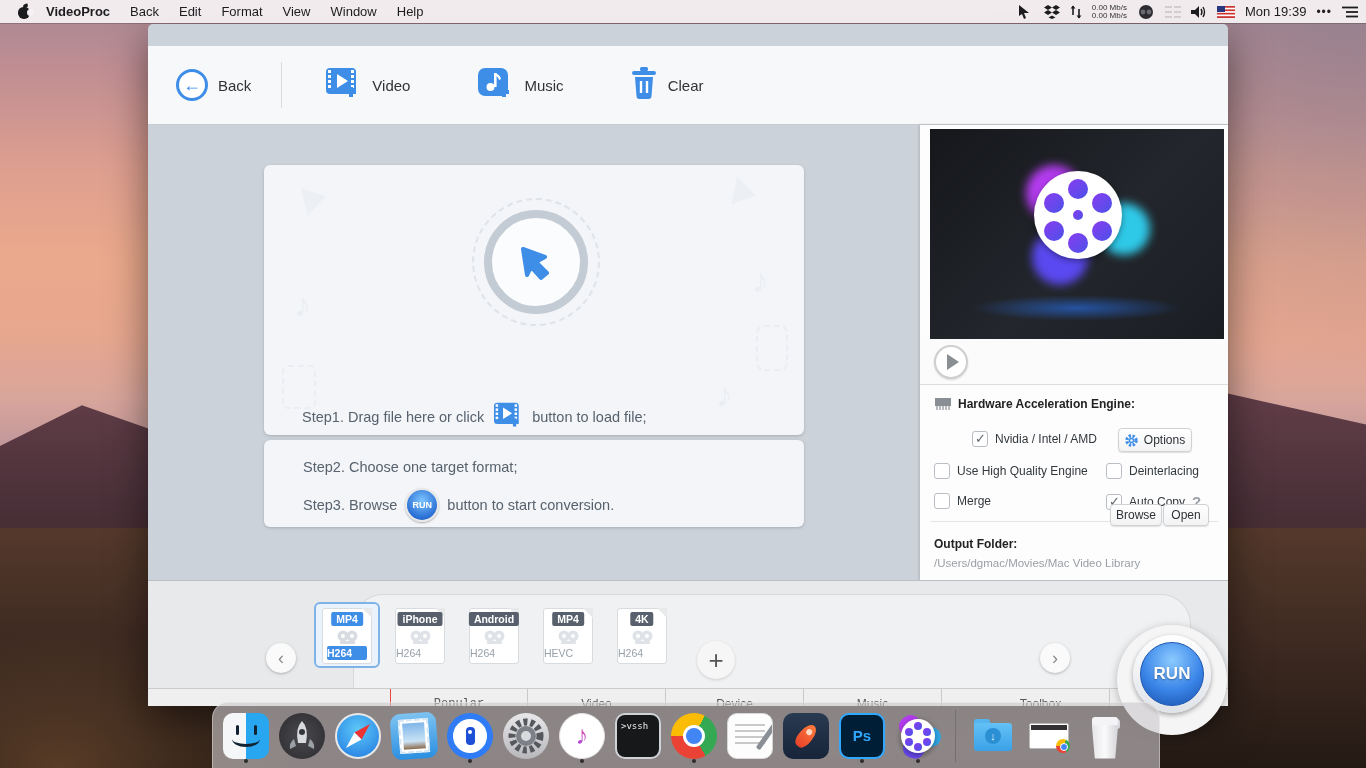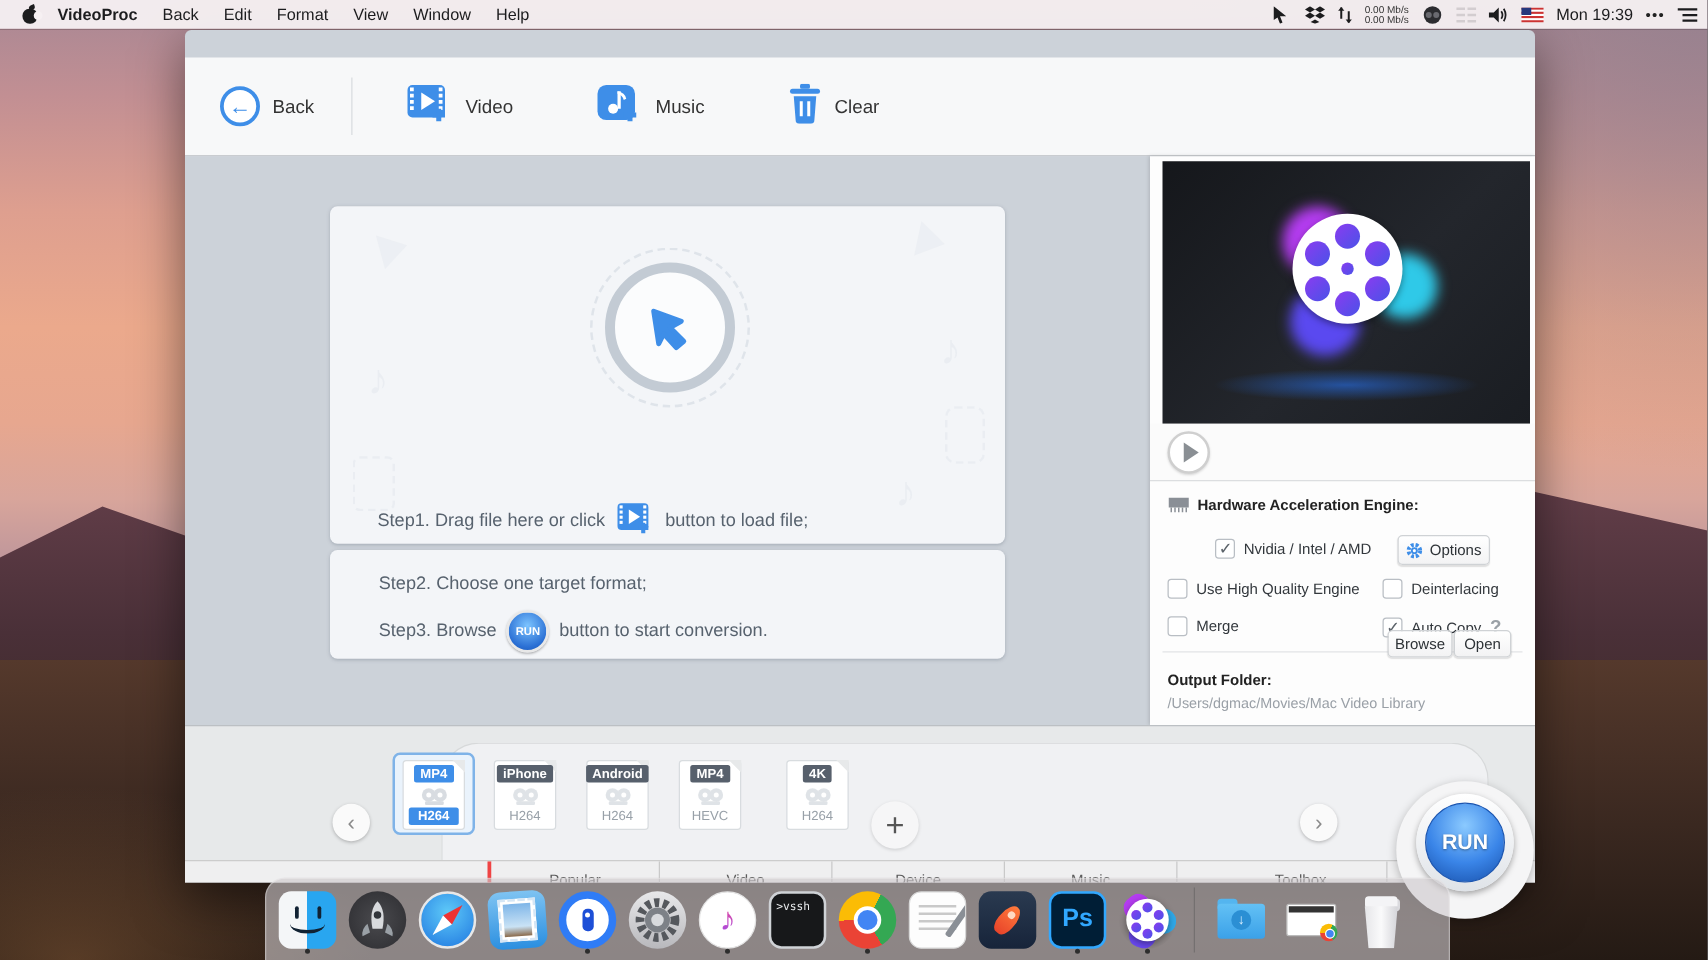--- a/index.html
+++ b/index.html
@@ -117,42 +117,42 @@
   #nav-left { left:118px; top:62px; }
   #nav-right { left:892px; top:62px; }
   #plus-btn { left:549px; top:60px; width:38px; height:38px; border-radius:50%; background:#f6f6f7;
     box-shadow:0 1px 3px rgba(0,0,0,.15); display:flex; align-items:center; justify-content:center;
     color:#555; font-size:26px; font-weight:300; }
 
   .chip { width:50px; height:56px; background:#fff; border:1px solid #d8dcdf; border-radius:3px; position:absolute; top:27px; }
   .chip .fold { position:absolute; right:-1px; top:-1px; width:0; height:0; border-top:10px solid #e7e9ea; border-left:10px solid transparent; }
   .chip .badge { position:absolute; left:50%; transform:translateX(-50%); top:3px; padding:1px 5px; border-radius:2px;
     background:#57606c; color:#fff; font-size:10.5px; font-weight:bold; white-space:nowrap; }
-  .chip .codec { position:absolute; left:0; right:0; bottom:4px; text-align:center; font-size:10.5px; color:#98a0a8; }
+  .chip .codec { position:absolute; left:0; right:0; bottom:4px; font-size:10.5px; color:#98a0a8; }
   .chip .reel { position:absolute; left:50%; top:54%; transform:translate(-50%,-50%); opacity:.55; }
   #chip-sel-box { left:166px; top:21px; width:66px; height:66px; border:2px solid #7fb3e8; border-radius:6px; background:#eaf3fc; }
   #chip0 { left:174px; }
   #chip0 .badge { background:#3e8ee8; }
   #chip0 .codec { background:#3e8ee8; color:#fff; left:4px; right:4px; bottom:3px; border-radius:2px; font-weight:bold; padding:1px 0; }
-  #chip1 { left:247px; } #chip2 { left:321px; } #chip3 { left:395px; } #chip4 { left:469px;margin-left:12px; }
+  #chip1 { left:247px; } #chip2 { left:321px; } #chip3 { left:395px; } #chip4 { left:469px; }
 
   #run-platform { left:969px; top:601px; width:110px; height:110px; border-radius:50%; background:#f5f5f6; box-shadow:0 2px 8px rgba(0,0,0,.25); }
   #run-btn { left:985px; top:611px; width:78px; height:78px; border-radius:50%;
     background:linear-gradient(180deg,#ffffff,#dfe3e8); box-shadow:0 2px 5px rgba(0,0,0,.35);
     display:flex; align-items:center; justify-content:center; }
   #run-inner { width:64px; height:64px; border-radius:50%;
     background:radial-gradient(circle at 50% 28%,#8bcaff,#3a85e8 55%,#1b55b0 95%);
     display:flex; align-items:center; justify-content:center; color:#fff; font-weight:bold; font-size:17px;
     text-shadow:0 1px 2px rgba(0,0,0,.4); border:1px solid #1b55b0; }
 
   
   #tabbar { left:0; top:664px; width:1080px; height:18px; background:#efeff0; border-top:1px solid #cccccc; overflow:hidden; }
   .tab { position:absolute; top:0; height:18px; width:138px; border-right:1px solid #c9c9c9; text-align:center;
     font-size:12px; color:#5a5a5a; padding-top:8px; }
-  .tab:first-child { border-left:3px solid #ef4444; }
+  .tab:first-child { border-left:1px solid #ef4444;font-family:Liberation Mono, monospace; }
 
   
   #dock { left:212px; top:702px; width:948px; height:66px; background:rgba(205,200,204,.62);
     border-radius:16px 16px 0 0; border:1px solid rgba(255,255,255,.35); border-bottom:none;
     display:flex; align-items:center; padding:0 8px; gap:6px; z-index:60; }
   .dock-item { width:50px; height:54px; position:relative; display:flex; align-items:center; justify-content:center; }
   .dock-dot { position:absolute; bottom:0px; left:50%; transform:translateX(-50%); width:4px; height:4px; border-radius:50%; background:#2d2d2d; }
   .dock-sep { width:1px; height:52px; background:rgba(80,80,80,.4); margin:0 6px; }
   .dsq { width:46px; height:46px; border-radius:10px; position:relative; overflow:hidden; }
   .dcr { width:46px; height:46px; border-radius:50%; position:relative; overflow:hidden; }
@@ -181,21 +181,21 @@
   .i-chrome { background:conic-gradient(from 150deg, #ea4335 0 33%, #fbbc05 0 66%, #34a853 0 100%); display:flex; align-items:center; justify-content:center; }
   .i-chrome .wring { width:22px; height:22px; border-radius:50%; background:#fff; display:flex; align-items:center; justify-content:center; }
   .i-chrome .bcore { width:16px; height:16px; border-radius:50%; background:#4285f4; }
   .i-textedit { background:#fdfdfd; border:1px solid #d8d8d8; padding:6px 5px; }
   .i-textedit .ln { height:2px; background:#c9c9c9; margin:4px 2px; }
   .i-textedit .pen { position:absolute; right:2px; top:4px; width:5px; height:34px; background:#8a8f96; transform:rotate(35deg); border-radius:2px; }
   .i-rocket { background:linear-gradient(180deg,#2a3a50,#17243a); display:flex; align-items:center; justify-content:center; }
   .i-rocket .body { width:14px; height:26px; background:linear-gradient(180deg,#ff7a3c,#e8442a); border-radius:50% 50% 40% 40%; transform:rotate(40deg); position:relative; }
   .i-rocket .body::after { content:""; position:absolute; left:4px; top:5px; width:6px; height:6px; border-radius:50%; background:#ffd9c2; }
   .i-ps { background:#001e36; border:2px solid #31a8ff; display:flex; align-items:center; justify-content:center; }
-  .i-ps .t { color:#31a8ff; font-weight:bold; font-size:20px; }
+  .i-ps .t { color:#31a8ff; font-weight:bold; font-size:15px; }
   .i-vp { background:transparent; display:flex; align-items:center; justify-content:center; }
   .i-dl { background:transparent; }
   .i-dl .tabf { position:absolute; left:4px; top:6px; width:16px; height:8px; background:#54b5ef; border-radius:3px 3px 0 0; }
   .i-dl .bodyf { position:absolute; left:4px; top:10px; width:38px; height:28px; background:linear-gradient(180deg,#63c1f5,#3ba1e8); border-radius:3px; }
   .i-dl .dlc { position:absolute; left:15px; top:15px; width:16px; height:16px; border-radius:50%; background:#2b8fd4; color:#dff2ff; font-size:11px; text-align:center; line-height:16px; }
   .i-stack { background:transparent; }
   .i-stack .win { position:absolute; left:3px; top:10px; width:40px; height:26px; background:#fff; border:1px solid #bbb; border-radius:2px; }
   .i-stack .bar { position:absolute; left:5px; top:12px; width:36px; height:5px; background:#333; }
   .i-stack .cmini { position:absolute; right:2px; bottom:6px; width:14px; height:14px; border-radius:50%;
     background:conic-gradient(from 150deg, #ea4335 0 33%, #fbbc05 0 66%, #34a853 0 100%); }

